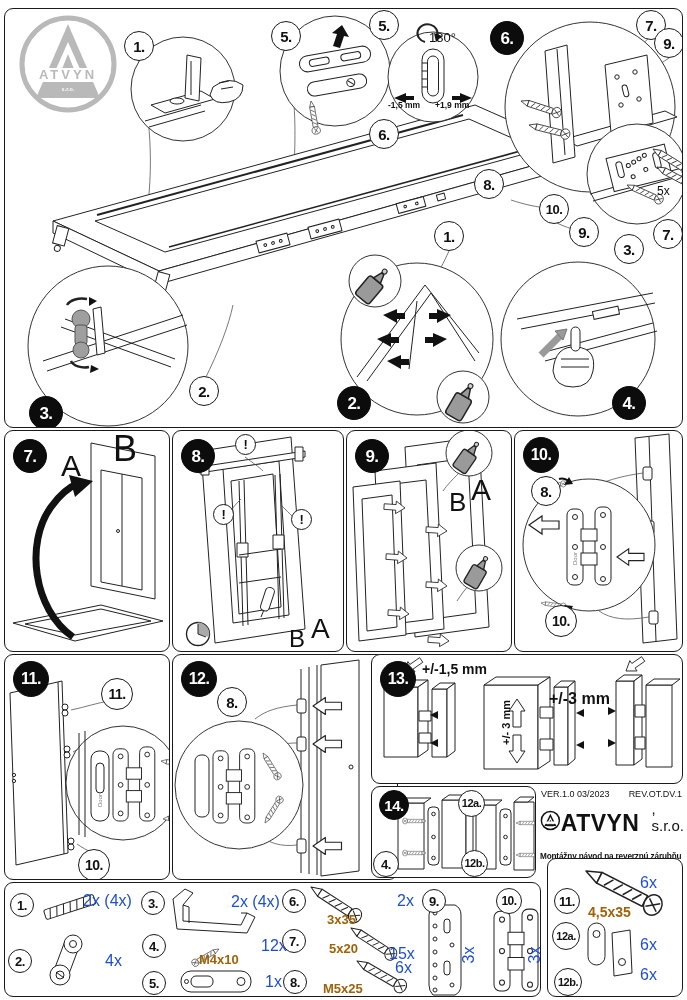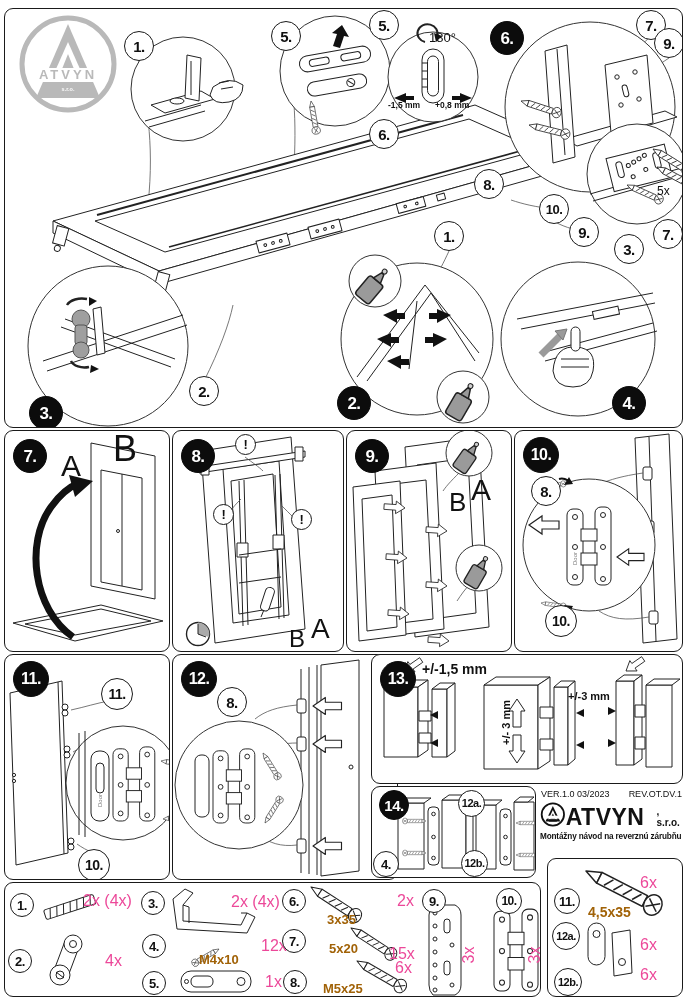--- a/index.html
+++ b/index.html
@@ -5,29 +5,29 @@
   html,body{margin:0;padding:0;background:#fff}
   .page{position:relative;width:687px;height:1000px;background:#fff;font-family:"Liberation Sans",sans-serif;color:#111;overflow:hidden}
   .panel{position:absolute;border:1.6px solid #1a1a1a;border-radius:9px;background:#fff;box-sizing:border-box;overflow:hidden}
   svg.draw{position:absolute;left:0;top:0}
   .cb{position:absolute;border-radius:50%;display:flex;align-items:center;justify-content:center;font-weight:700;box-sizing:border-box;z-index:6;line-height:1;letter-spacing:-.5px}
   .cb.o{background:#fff;border:1.6px solid #1a1a1a;color:#111}
   .cb.f{background:#0c0c0c;color:#fff;border:1.6px solid #0c0c0c}
   .ann{position:absolute;color:#111;z-index:7;line-height:1;white-space:nowrap}
   .b{font-weight:700}
   .ltr{position:absolute;color:#111;line-height:1;z-index:5}
-  .qty{position:absolute;font-size:16px;color:#ec4899;line-height:1;white-space:nowrap;z-index:5}
+  .qty{position:absolute;font-size:16px;color:#1d4ed8;line-height:1;white-space:nowrap;z-index:5}
   .sz{position:absolute;font-size:13px;font-weight:700;color:#a16207;line-height:1;white-space:nowrap;z-index:5}
   .rot{transform:rotate(-90deg)}
   #footerBox{position:absolute;left:539px;top:785px;width:145px;height:74px;background:#fff}
   .frow1{display:flex;justify-content:space-between;font-size:9px;padding:4px 2px 0 2px}
   .fbrand{display:flex;align-items:flex-end;margin-top:2px;padding-left:1px}
   .fbig{font-size:23px;font-weight:700;letter-spacing:.5px;line-height:.9}
-  .fsuf{font-size:10px;font-weight:700;margin-left:12px;line-height:1.1}
-  .fsub{font-size:8.2px;font-weight:700;letter-spacing:-.15px;margin-top:4px;white-space:nowrap;padding-left:1px}
+  .fsuf{font-size:15px;font-weight:400;margin-left:12px;line-height:1.1}
+  .fsub{font-size:8.2px;font-weight:700;letter-spacing:-.15px;margin-top:18px;white-space:nowrap;padding-left:1px}
 </style>
 </head>
 <body>
 
 <svg width="0" height="0" style="position:absolute" aria-hidden="true">
 <defs>
   <g id="screw-h" stroke="#222" fill="#fff" stroke-width="1">
     <polygon points="0,0 10,-4 10,4"></polygon>
     <rect x="10" y="-4" width="34" height="8"></rect>
     <line x1="15" y1="3" x2="19" y2="-3"></line>
@@ -286,21 +286,21 @@
     <div class="cb o" style="left:609px;top:225px;width:30px;height:30px;font-size:15px">3.</div>
     <div class="cb o" style="left:648px;top:210px;width:30px;height:30px;font-size:15px">7.</div>
     <div class="cb o" style="left:429px;top:212px;width:30px;height:30px;font-size:15px">1.</div>
     <div class="cb o" style="left:184px;top:367px;width:30px;height:30px;font-size:15px">2.</div>
     <div class="cb f" style="left:332px;top:377px;width:34px;height:34px;font-size:17px">2.</div>
     <div class="cb f" style="left:24px;top:387px;width:34px;height:34px;font-size:17px">3.</div>
     <div class="cb f" style="left:607px;top:377px;width:34px;height:34px;font-size:17px">4.</div>
 
     <span class="ann" style="left:424px;top:22px;font-size:13px">180°</span>
     <span class="ann b" style="left:383px;top:92px;font-size:8.5px">-1,5 mm</span>
-    <span class="ann b" style="left:430px;top:92px;font-size:8.5px">+0,8 mm</span>
+    <span class="ann b" style="left:430px;top:92px;font-size:8.5px">+1,9 mm</span>
     <span class="ann" style="left:652px;top:176px;font-size:12px">5x</span>
   </section>
 
   <section class="panel" style="left:4px;top:430px;width:166px;height:222px">
     <svg class="draw" width="166" height="222">
       <g stroke="#222" fill="#fff" stroke-width="1" stroke-linejoin="round">
         <polygon points="8,192 96,174 158,190 70,210"></polygon>
         <polygon points="20,193 96,178 146,190 70,204" fill="none"></polygon>
         <polygon points="86,12 150,25 150,168 86,155"></polygon>
         <polygon points="96,39 137,47 137,159 96,151"></polygon>
@@ -528,21 +528,21 @@
         <rect x="263" y="50" width="10" height="12"></rect>
           <rect x="263" y="82" width="10" height="12"></rect>
         <polygon points="244,56 236,52 236,60" fill="#111" stroke="none"></polygon>
         <polygon points="244,88 236,84 236,92" fill="#111" stroke="none"></polygon>
         <use href="#arrow-left" transform="translate(254,16) rotate(-35) scale(.7)"></use>
       </g>
     </svg>
     <div class="cb f" style="left:8px;top:6px;width:36px;height:36px;font-size:16px">13.</div>
     <span class="ann b" style="left:50px;top:7px;font-size:14px">+/-1,5 mm</span>
     <span class="ann b rot" style="left:104px;top:62px;width:60px;text-align:center;font-size:11px">+/- 3 mm</span>
-    <span class="ann b" style="left:196px;top:36px;font-size:11px">+/-3 mm</span>
+    <span class="ann b" style="left:177px;top:36px;font-size:16px">+/-3 mm</span>
   </section>
 
   <section class="panel" style="left:371px;top:786px;width:165px;height:92px">
     <svg class="draw" width="165" height="92">
       <g stroke="#222" fill="#fff" stroke-width="1" stroke-linejoin="round">
         <rect x="26" y="16" width="26" height="66"></rect>
         <polygon points="26,16 33,11 59,11 52,16"></polygon>
         <rect x="56" y="20" width="11" height="58" rx="4"></rect>
         <circle cx="61.5" cy="27" r="1.8"></circle>
           <circle cx="61.5" cy="50" r="1.8"></circle>

